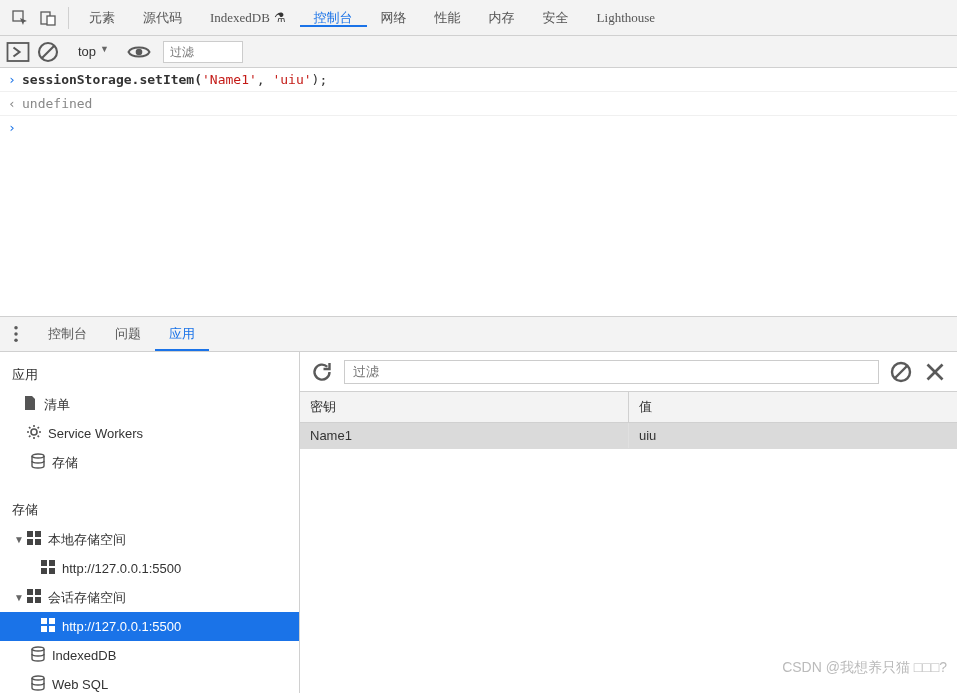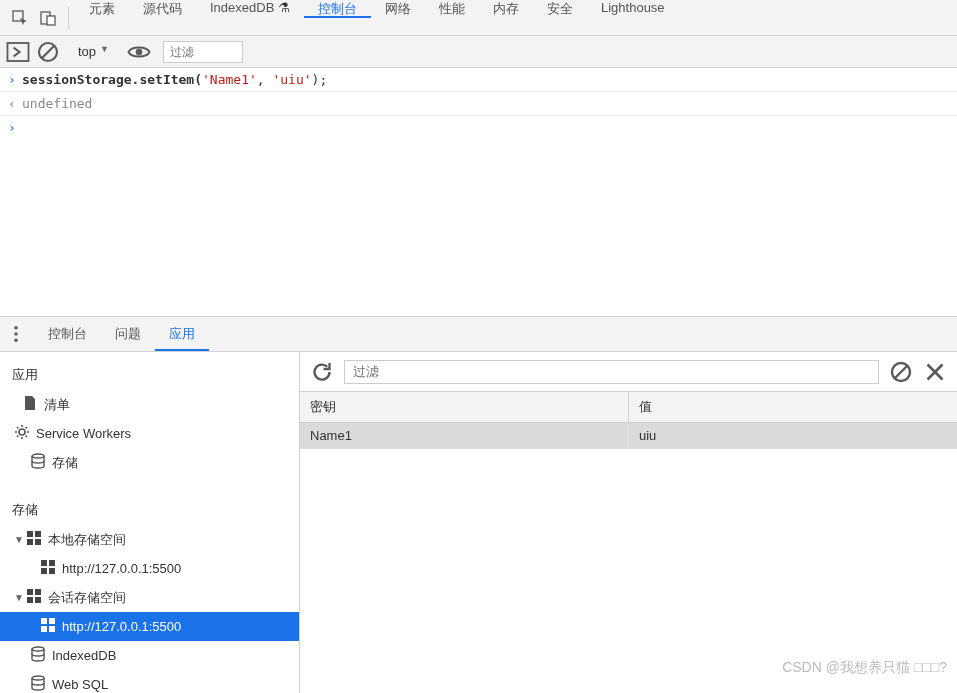--- a/index.html
+++ b/index.html
@@ -3,21 +3,21 @@
 <meta charset="utf-8">
 <style>
 * { margin: 0; padding: 0; box-sizing: border-box; }
 body { font-family: "Segoe UI", Arial, sans-serif; font-size: 13px; color: #333; background: #fff; width: 957px; height: 693px; overflow: hidden; position: relative; }
 
 
 .top-toolbar { display: flex; align-items: center; height: 36px; border-bottom: 1px solid #d0d0d0; background: #f3f3f3; padding: 0 6px; }
 .top-toolbar .icon-btn { width: 28px; height: 28px; display: flex; align-items: center; justify-content: center; cursor: pointer; color: #5a5a5a; }
 .top-toolbar .icon-btn svg { width: 16px; height: 16px; }
 .top-toolbar .sep { width: 1px; height: 22px; background: #d0d0d0; margin: 0 6px; }
-.top-tabs { display: flex; align-items: flex-start; height: 100%; }
+.top-tabs { display: flex; align-items: center; height: 100%; font-family: Liberation Serif, serif; }
 .top-tab { padding: 0 14px; display: flex; align-items: center; cursor: pointer; color: #555; position: relative; }
 .top-tab.active { color: #1a73e8; }
 .top-tab.active::after { content: ""; position: absolute; left: 0; right: 0; bottom: 0; height: 2px; background: #1a73e8; }
 .recorder-dot { color: #333; margin-left: 4px; }
 
 
 .console-toolbar { display: flex; align-items: center; height: 32px; border-bottom: 1px solid #d0d0d0; background: #f3f3f3; padding: 0 6px; gap: 6px; }
 .console-toolbar .icon-btn { width: 24px; height: 24px; display: flex; align-items: center; justify-content: center; cursor: pointer; color: #5a5a5a; }
 .scope-select { display: flex; gap: 4px; color: #333; padding: 0 6px; cursor: pointer; }
 .scope-select .tri { font-size: 9px; color: #666; }
@@ -170,21 +170,21 @@
 <div class="app-panel">
   <div class="app-sidebar">
     <div class="sidebar-section">应用</div>
 
     <div class="tree-row" style="padding-left:22px">
       <span class="tree-icon"><svg class="icon-sm dark" viewBox="0 0 16 16">
             <path d="M3 1 h7 l3 3 v11 h-10 Z" fill="#555"></path>
           </svg></span>
       <span>清单</span>
     </div>
-    <div class="tree-row" style="padding-left:14px">
+    <div class="tree-row" style="padding-left:26px">
       <span class="tree-icon"><svg class="icon-sm dark" viewBox="0 0 16 16">
             <circle cx="8" cy="8" r="3" fill="none" stroke="#555" stroke-width="1.6"></circle>
             <path d="M8 1v2M8 13v2M1 8h2M13 8h2M3 3l1.4 1.4M11.6 11.6L13 13M3 13l1.4-1.4M11.6 4.4L13 3" stroke="#555" stroke-width="1.6"></path>
           </svg></span>
       <span>Service Workers</span>
     </div>
     <div class="tree-row" style="padding-left:30px">
       <span class="tree-icon"><svg class="icon-sm dark" viewBox="0 0 16 16">
             <ellipse cx="8" cy="3" rx="6" ry="2" fill="none" stroke="#555" stroke-width="1.4"></ellipse>
             <path d="M2 3v10c0 1.1 2.7 2 6 2s6-.9 6-2V3" fill="none" stroke="#555" stroke-width="1.4"></path>

